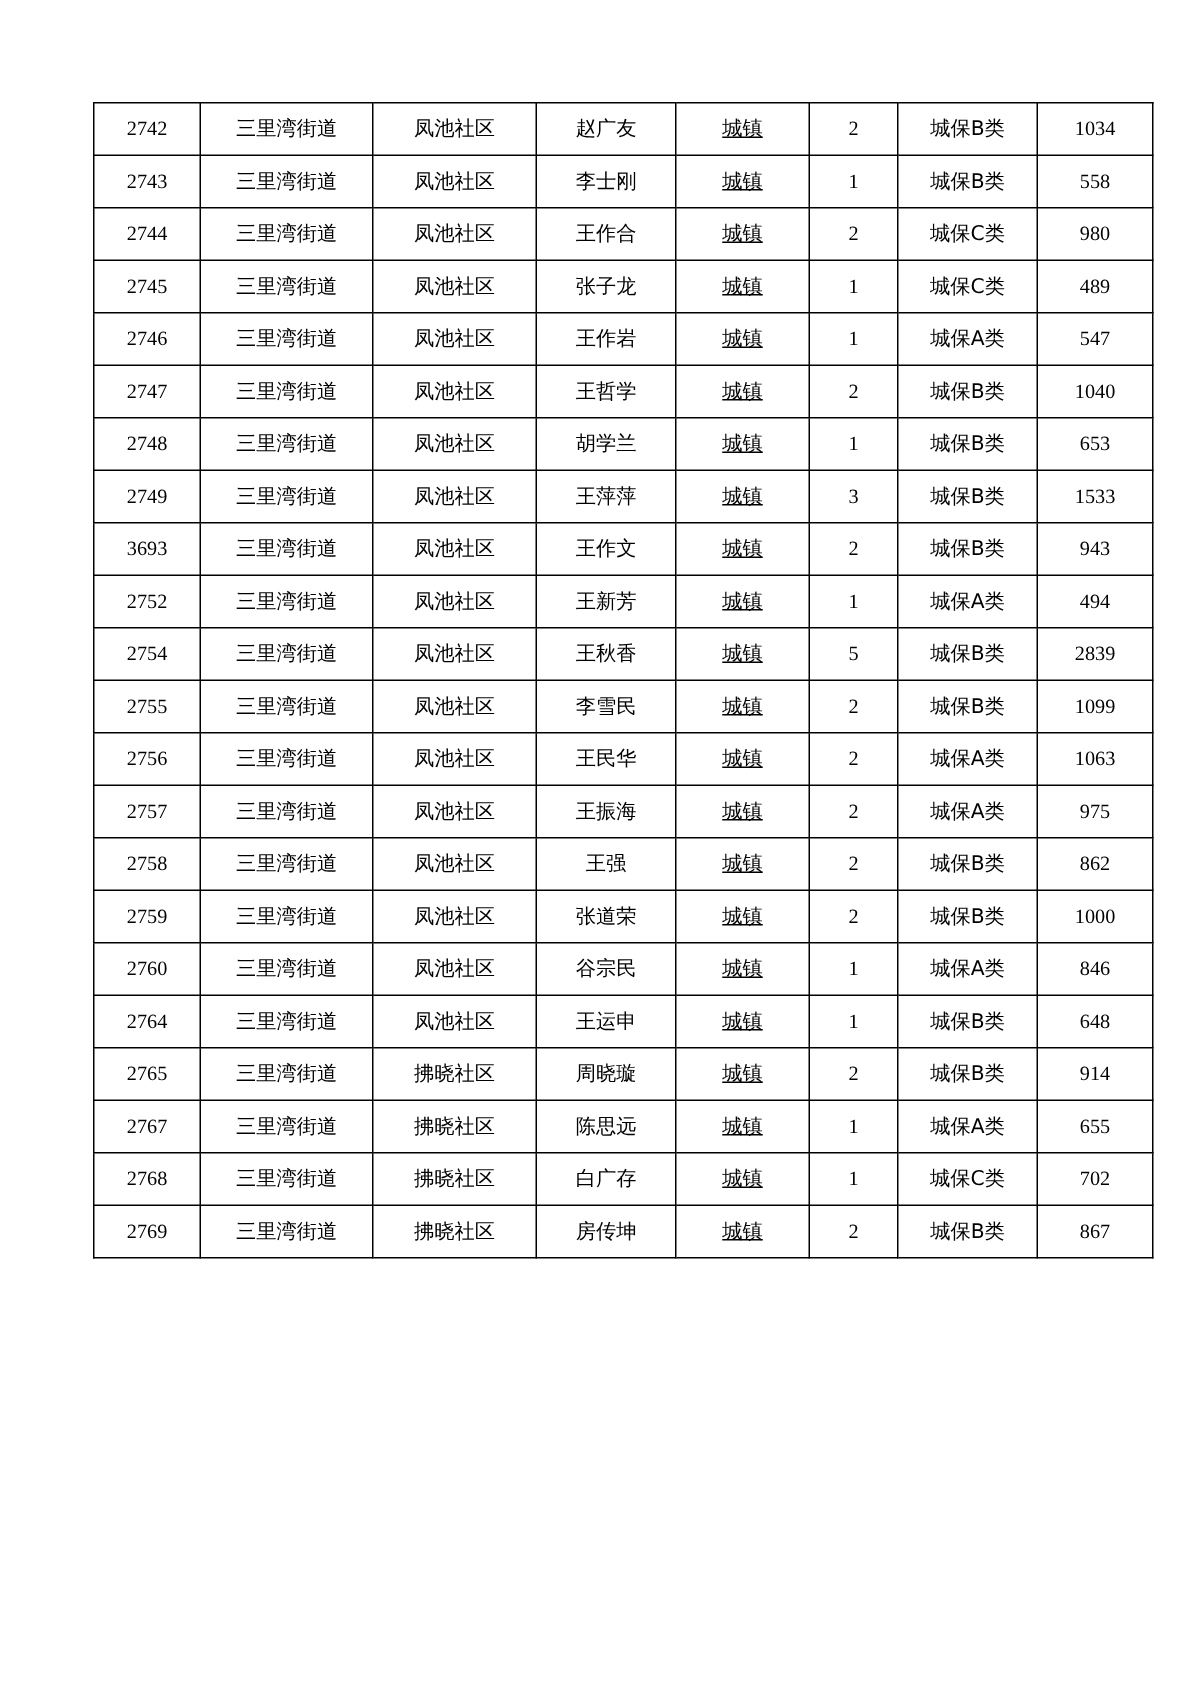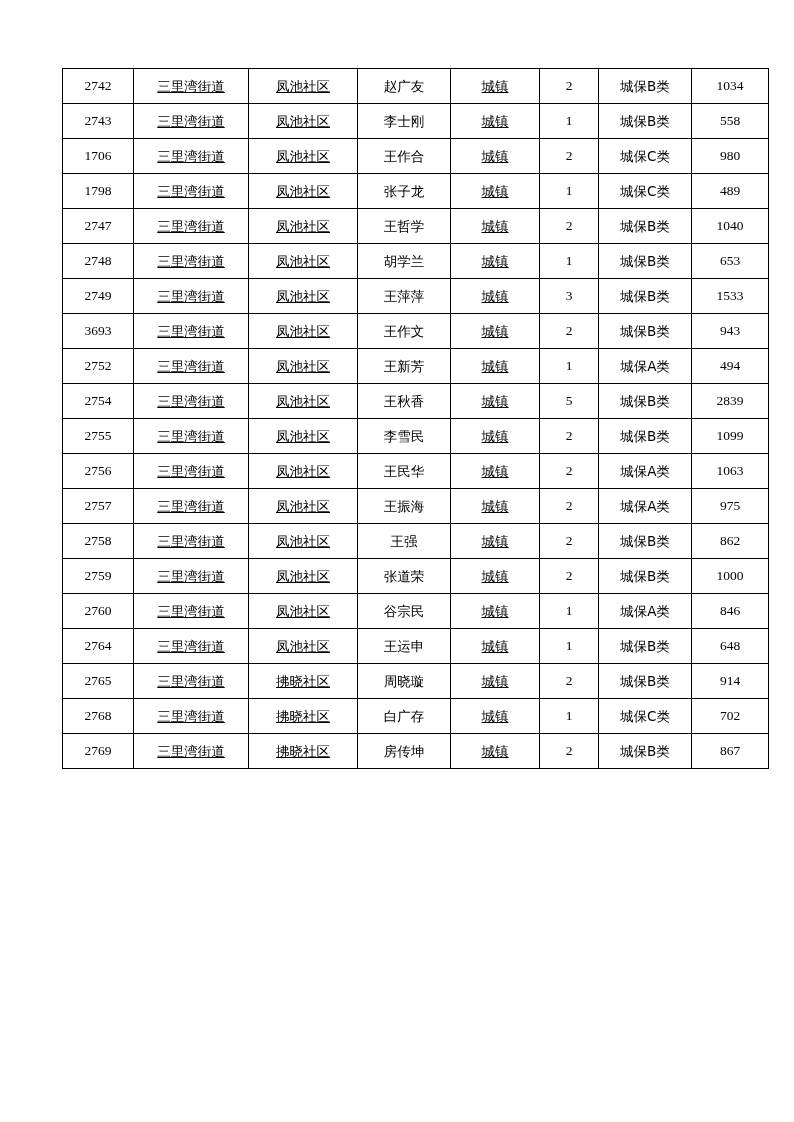--- a/index.html
+++ b/index.html
@@ -31,22 +31,22 @@
     height: 34px;
     padding: 0 2px;
     text-align: center;
     vertical-align: middle;
     font-size: 13.5px;
     line-height: 1.1;
     overflow: hidden;
     white-space: nowrap;
   }
   td.c-id      { width: 66px; }
-  td.c-street  { width: 110px; text-decoration: underline; }
-  td.c-comm    { width: 104px; text-decoration: underline; }
+  td.c-street  { width: 110px; }
+  td.c-comm    { width: 104px; }
   td.c-name    { width: 88px; }
   td.c-type    { width: 84px; text-decoration: underline; }
   td.c-count   { width: 54px; }
   td.c-cat     { width: 88px; }
   td.c-amt     { width: 72px; }
 
   td.c-id, td.c-count, td.c-amt {
     font-family: "Liberation Serif", "DejaVu Serif", serif;
   }
   td.c-street, td.c-comm, td.c-name, td.c-type, td.c-cat {
@@ -74,40 +74,50 @@
           <td class="c-id">2743</td>
           <td class="c-street">三里湾街道</td>
           <td class="c-comm">凤池社区</td>
           <td class="c-name">李士刚</td>
           <td class="c-type">城镇</td>
           <td class="c-count">1</td>
           <td class="c-cat">城保B类</td>
           <td class="c-amt">558</td>
         </tr>
         <tr>
-          <td class="c-id">1706</td>
+          <td class="c-id">2744</td>
           <td class="c-street">三里湾街道</td>
           <td class="c-comm">凤池社区</td>
           <td class="c-name">王作合</td>
           <td class="c-type">城镇</td>
           <td class="c-count">2</td>
           <td class="c-cat">城保C类</td>
           <td class="c-amt">980</td>
         </tr>
         <tr>
-          <td class="c-id">1798</td>
+          <td class="c-id">2745</td>
           <td class="c-street">三里湾街道</td>
           <td class="c-comm">凤池社区</td>
           <td class="c-name">张子龙</td>
           <td class="c-type">城镇</td>
           <td class="c-count">1</td>
           <td class="c-cat">城保C类</td>
           <td class="c-amt">489</td>
         </tr>
         <tr>
+          <td class="c-id">2746</td>
+          <td class="c-street">三里湾街道</td>
+          <td class="c-comm">凤池社区</td>
+          <td class="c-name">王作岩</td>
+          <td class="c-type">城镇</td>
+          <td class="c-count">1</td>
+          <td class="c-cat">城保A类</td>
+          <td class="c-amt">547</td>
+        </tr>
+        <tr>
           <td class="c-id">2747</td>
           <td class="c-street">三里湾街道</td>
           <td class="c-comm">凤池社区</td>
           <td class="c-name">王哲学</td>
           <td class="c-type">城镇</td>
           <td class="c-count">2</td>
           <td class="c-cat">城保B类</td>
           <td class="c-amt">1040</td>
         </tr>
         <tr>
@@ -232,20 +242,30 @@
         </tr>
         <tr>
           <td class="c-id">2765</td>
           <td class="c-street">三里湾街道</td>
           <td class="c-comm">拂晓社区</td>
           <td class="c-name">周晓璇</td>
           <td class="c-type">城镇</td>
           <td class="c-count">2</td>
           <td class="c-cat">城保B类</td>
           <td class="c-amt">914</td>
+        </tr>
+        <tr>
+          <td class="c-id">2767</td>
+          <td class="c-street">三里湾街道</td>
+          <td class="c-comm">拂晓社区</td>
+          <td class="c-name">陈思远</td>
+          <td class="c-type">城镇</td>
+          <td class="c-count">1</td>
+          <td class="c-cat">城保A类</td>
+          <td class="c-amt">655</td>
         </tr>
         <tr>
           <td class="c-id">2768</td>
           <td class="c-street">三里湾街道</td>
           <td class="c-comm">拂晓社区</td>
           <td class="c-name">白广存</td>
           <td class="c-type">城镇</td>
           <td class="c-count">1</td>
           <td class="c-cat">城保C类</td>
           <td class="c-amt">702</td>

